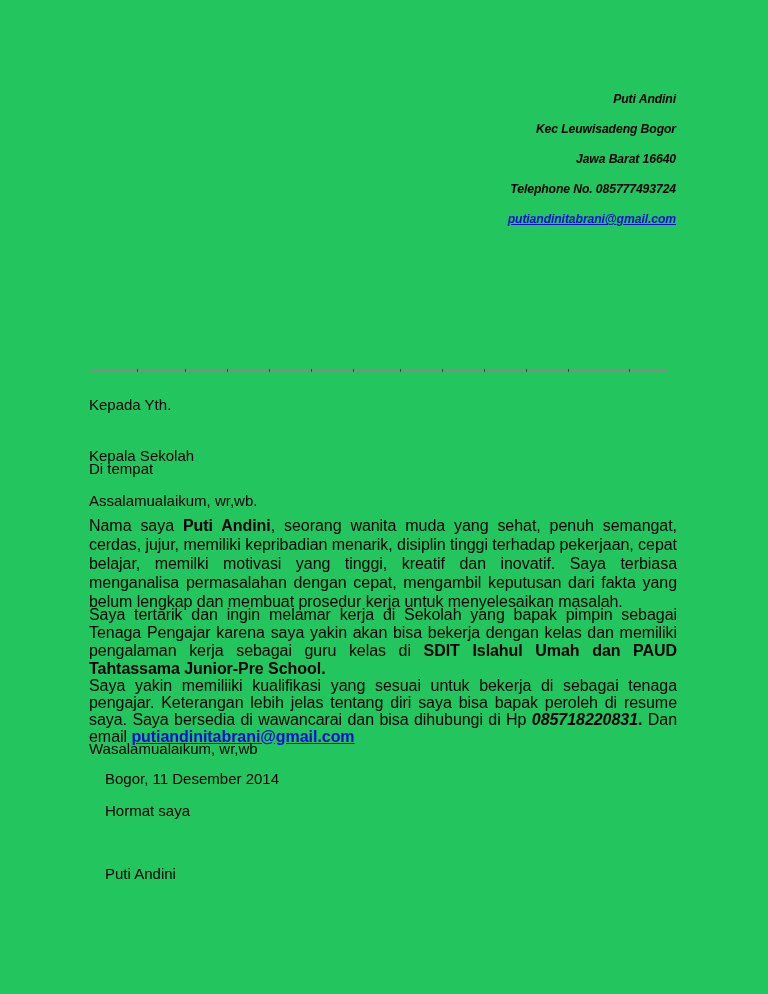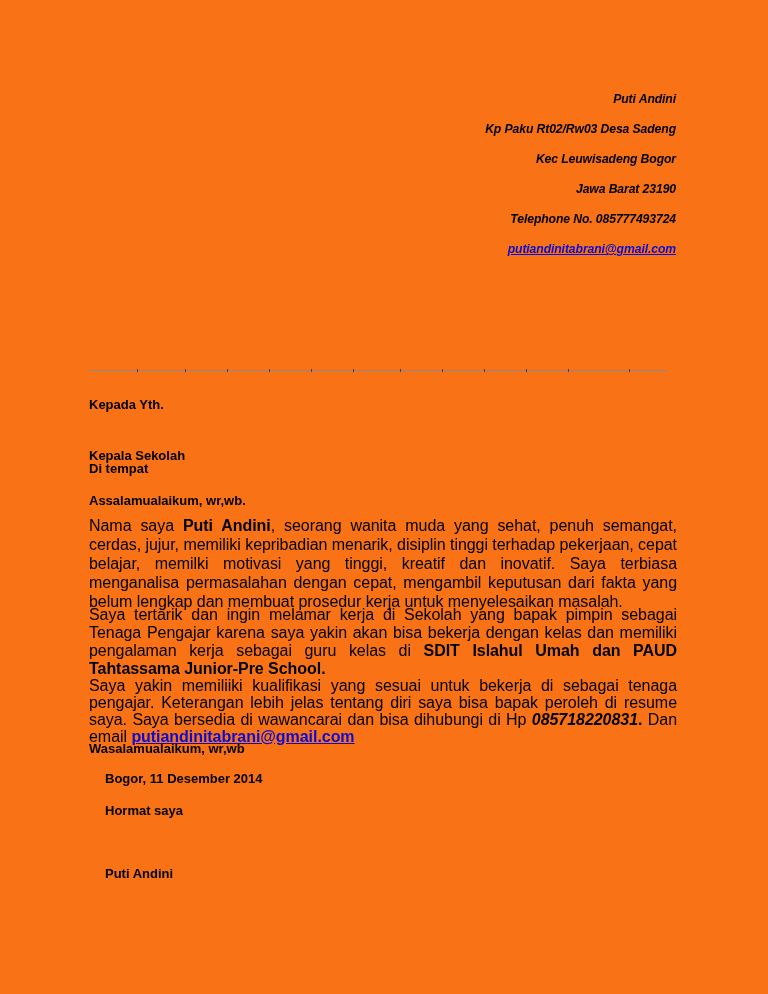--- a/index.html
+++ b/index.html
@@ -13,21 +13,21 @@
       position: relative;
       overflow: hidden;
       font-family: "Liberation Sans", "DejaVu Sans", sans-serif;
       color: #000000;
     }
     .page {
       position: absolute;
       left: 0; top: 0;
       width: 768px;
       height: 994px;
-      background: #f97316;
+      background: #22c55e;
     }
     .sender {
       position: absolute;
       right: 92px;
       top: 92px;
       text-align: right;
       font-style: italic;
       font-weight: bold;
       font-size: 12.2px;
       letter-spacing: -0.1px;
@@ -61,45 +61,43 @@
       position: absolute;
       left: 89px;
       width: 588px;
       font-size: 16px;
       line-height: 15px;
       letter-spacing: -0.05px;
     }
     .p-line {
       position: absolute;
       left: 89px;
-      font-size: 13px;
+      font-size: 15px;
       line-height: 15px;
       white-space: nowrap;
-      font-weight: bold;
     }
     .justify {
       text-align: justify;
       text-align-last: left;
     }
     .para1 { top: 516px; line-height: 19px; }
     .para2 { top: 606px; line-height: 18px; }
     .para3 { top: 677px; line-height: 17px; }
     b { font-weight: bold; }
     .bi { font-weight: bold; font-style: italic; margin-top: 20px; }
   </style>
 </head>
 <body>
 
 <div class="page">
 
   <div class="sender">
     <div class="line">Puti Andini</div>
-    <div class="line">Kp Paku Rt02/Rw03 Desa Sadeng</div>
     <div class="line">Kec Leuwisadeng Bogor</div>
-    <div class="line">Jawa Barat 23190</div>
+    <div class="line">Jawa Barat 16640</div>
     <div class="line">Telephone No. 085777493724</div>
     <div class="line">
       <a class="mail">putiandinitabrani@gmail.com</a>
     </div>
   </div>
 
   <div class="rule">
     <span class="tick" style="left:48px"></span>
     <span class="tick" style="left:96px"></span>
     <span class="tick" style="left:138px"></span>

